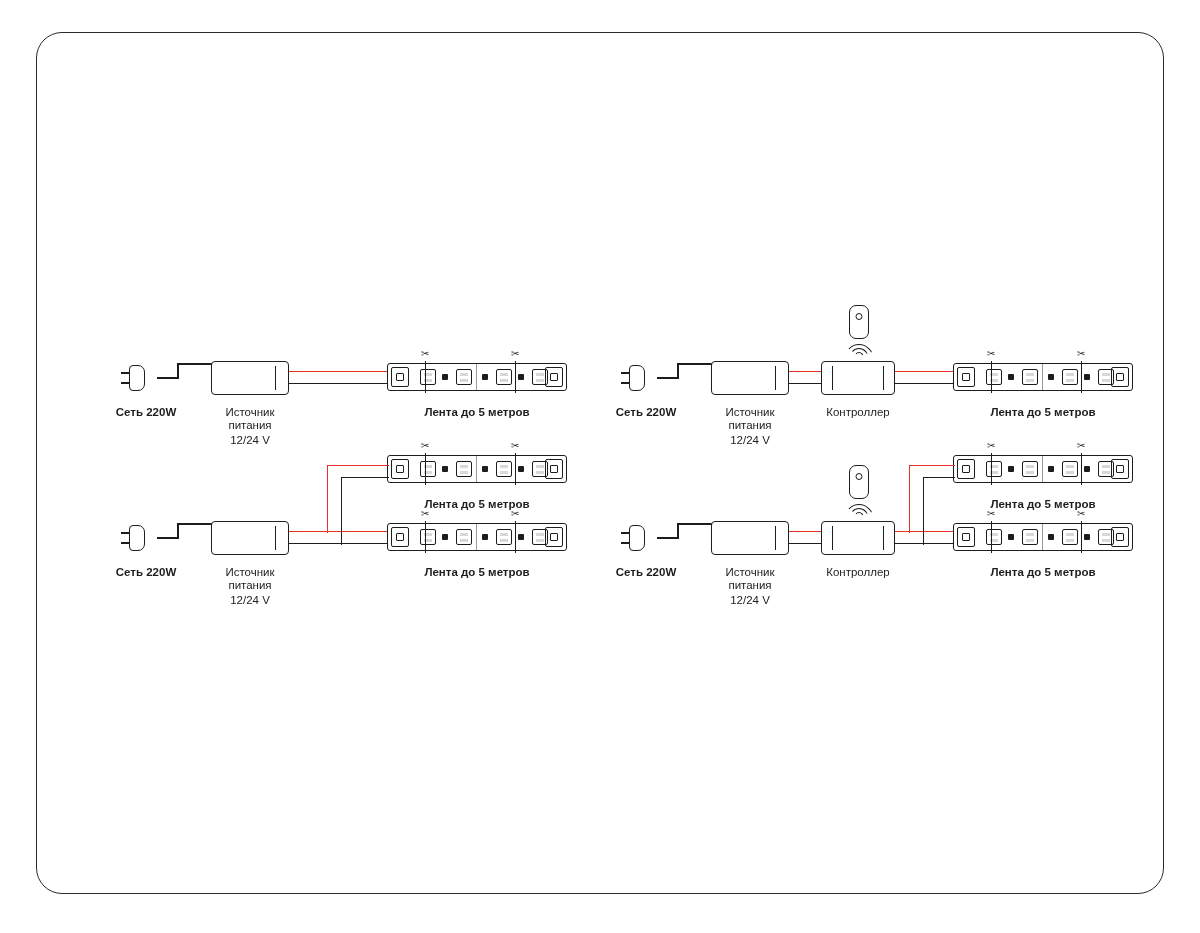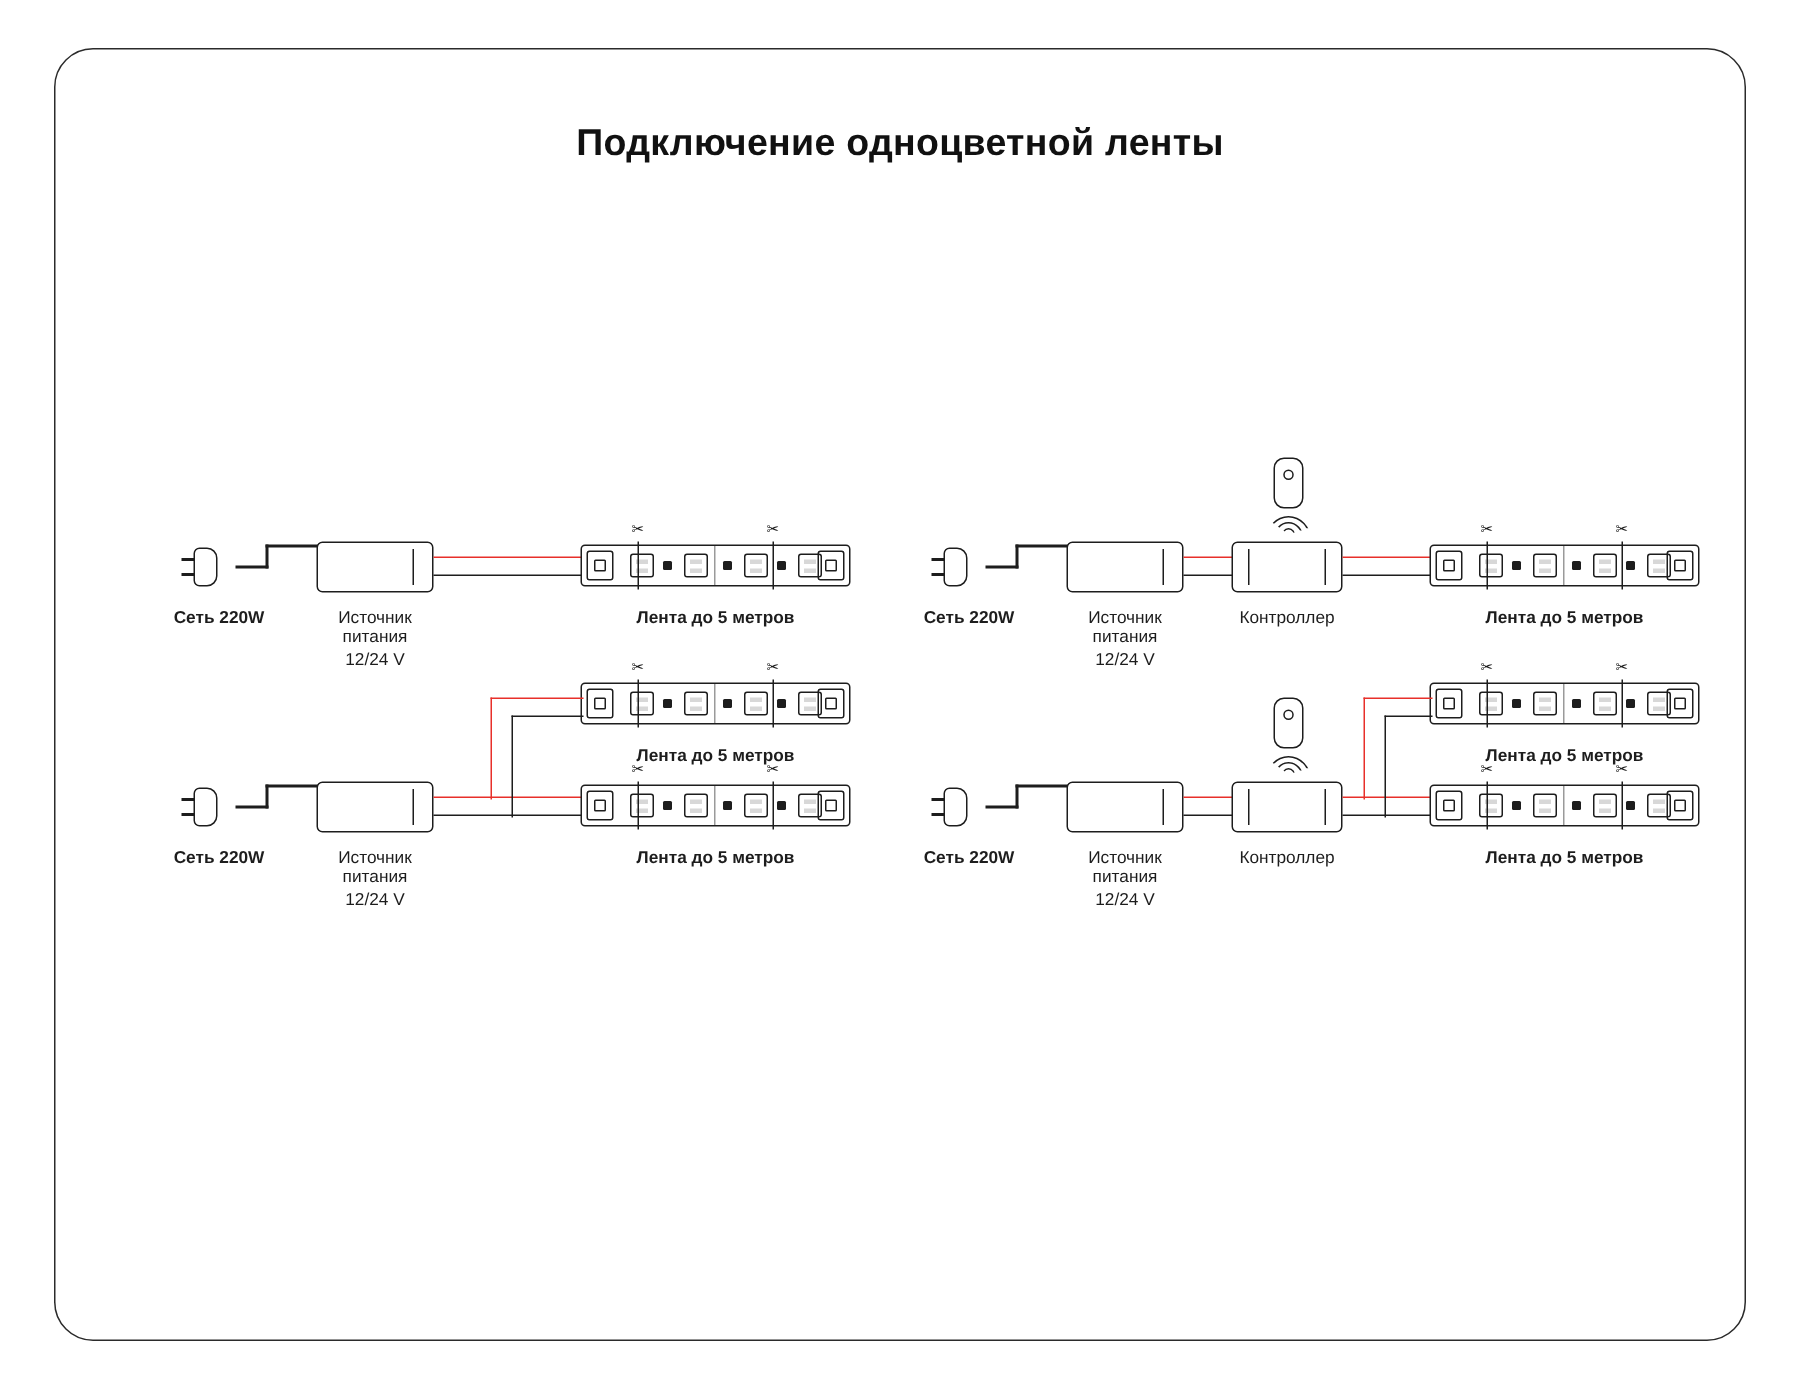--- a/index.html
+++ b/index.html
@@ -212,21 +212,20 @@
     position: absolute;
     width: 1.2px;
     background: #1d1d1d;
   }
 </style>
 </head>
 <body>
 
 <div class="card">
 
-  <div class="title">Подключение одноцветной ленты</div>
 
   <div class="diagram d1">
 
     <div class="plug" style="left:34px; top:62px;">
       <div class="pin p1"></div>
         <div class="pin p2"></div>
       <div class="body"></div>
     </div>
 
     <div class="wire-b" style="left:70px; top:74px; width:22px; height:1.6px;"></div>

